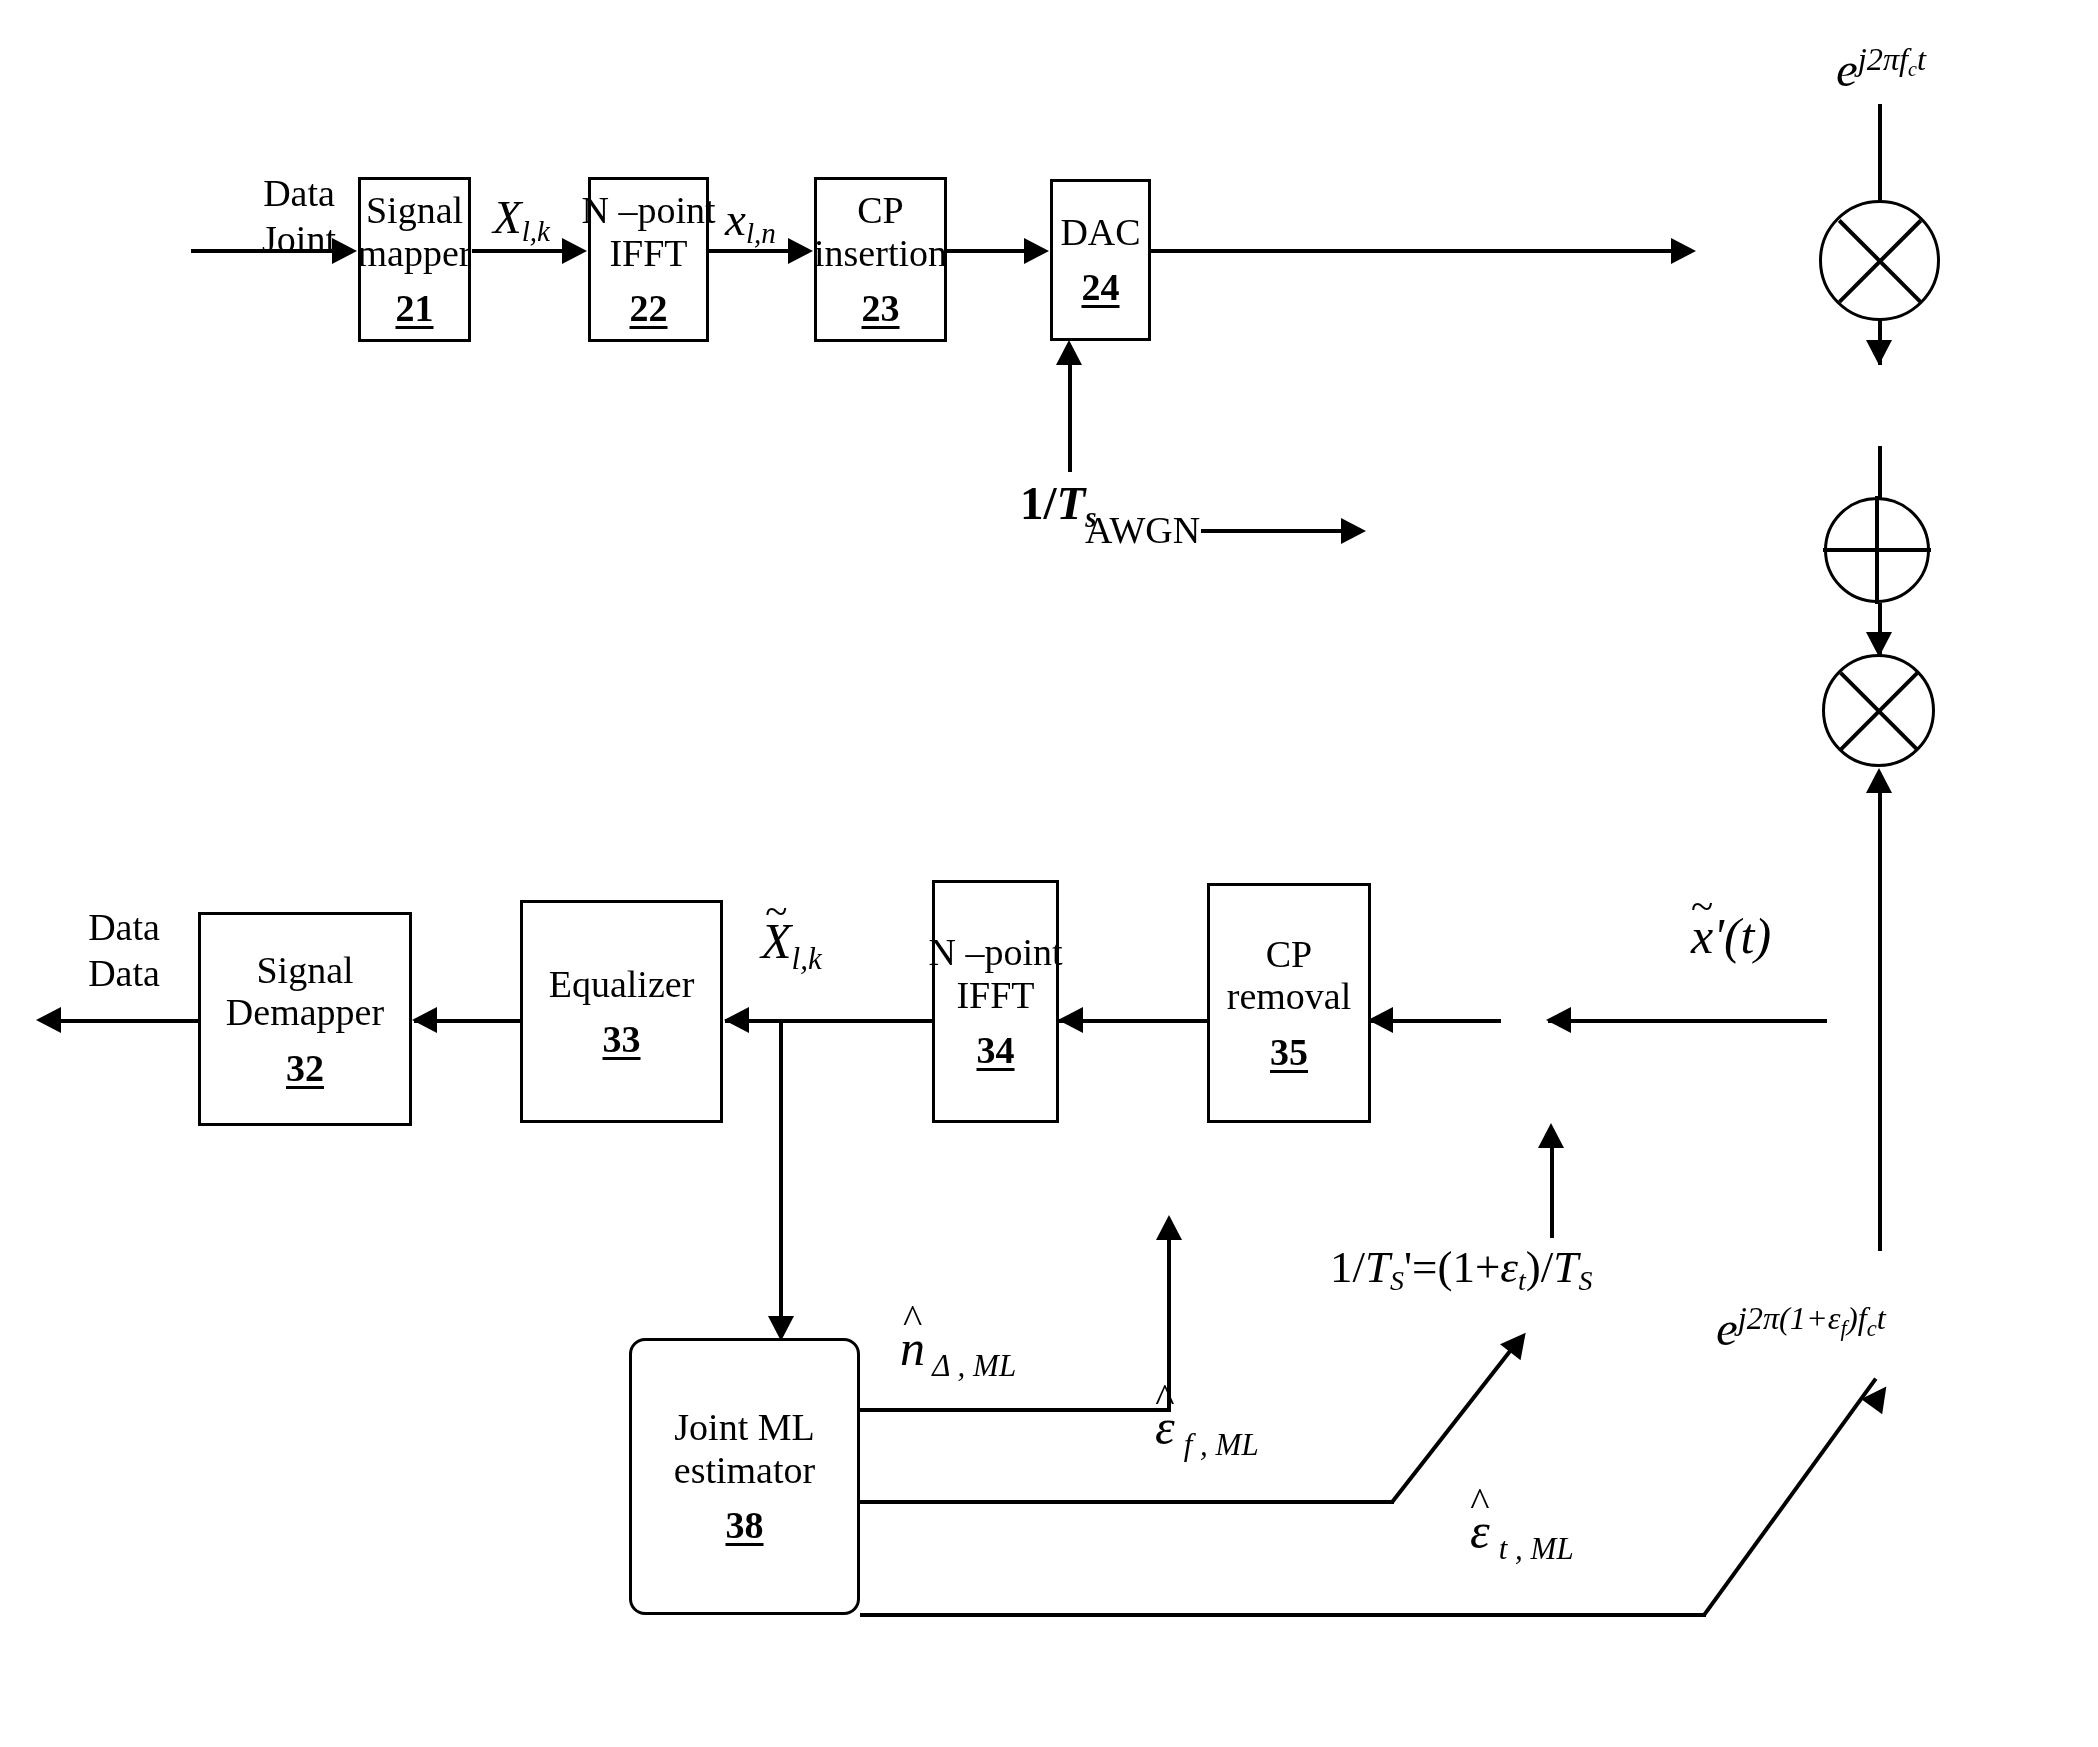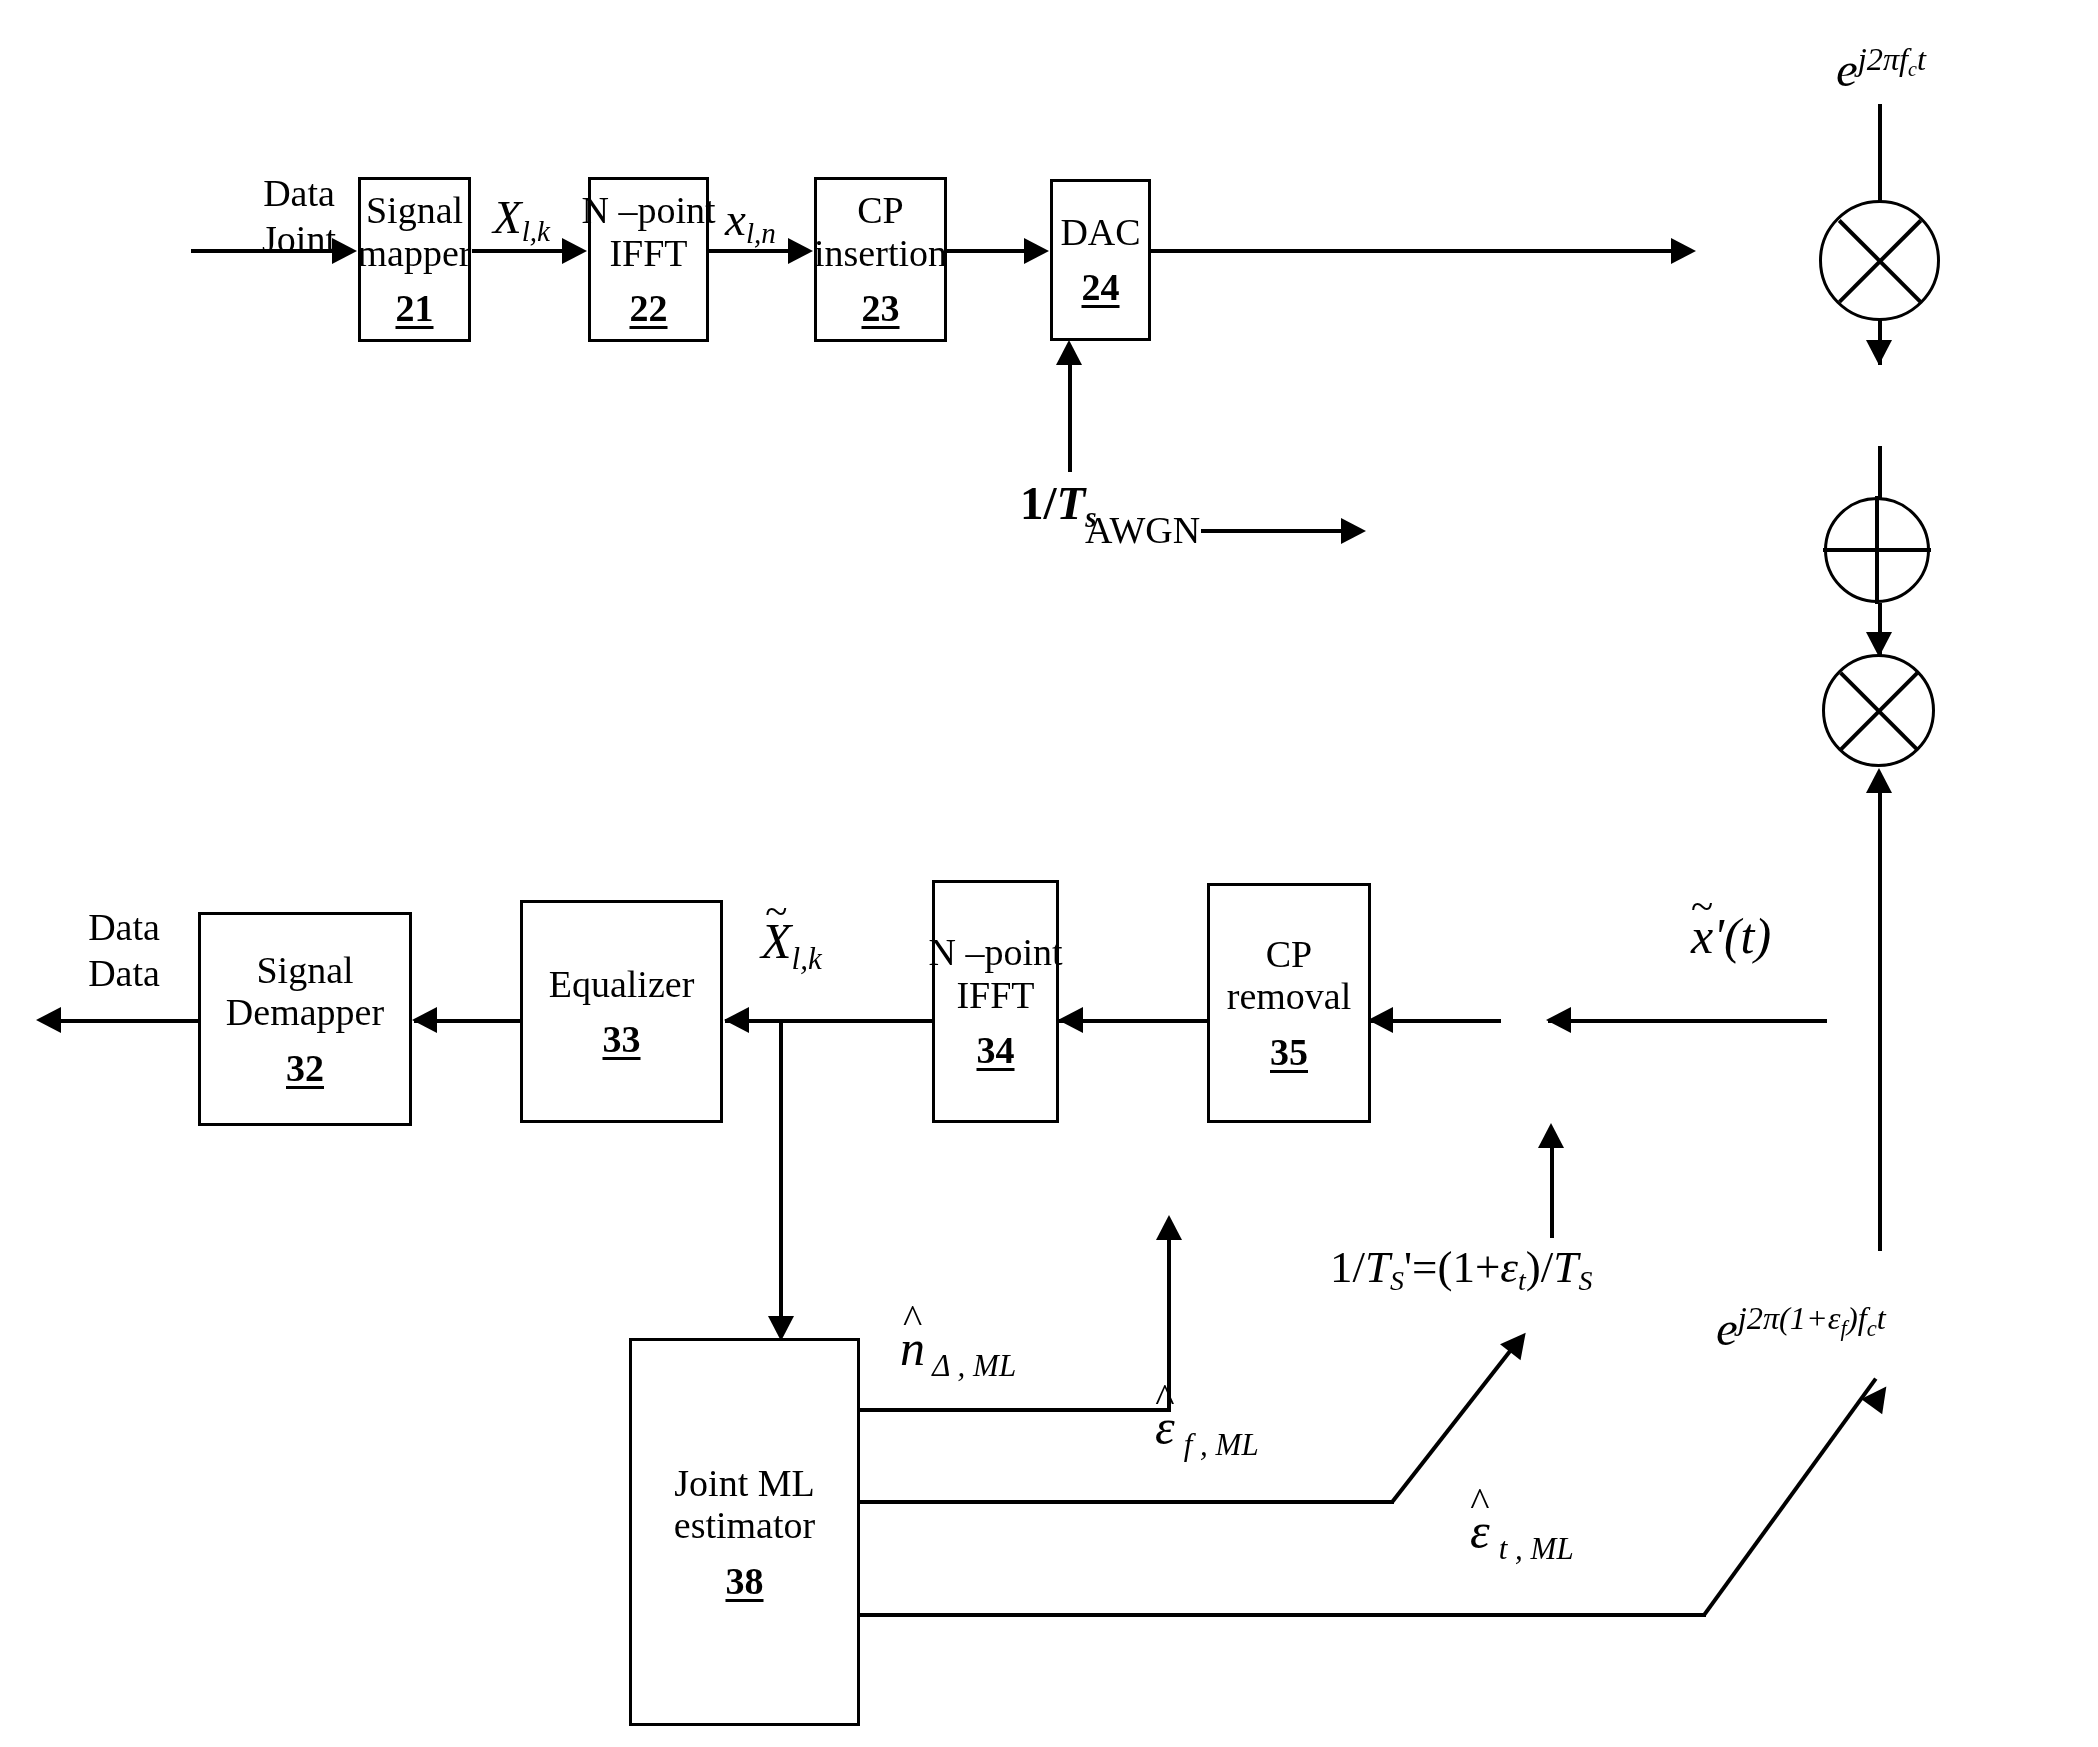--- a/index.html
+++ b/index.html
@@ -303,21 +303,21 @@
     <span class="num">32</span>
   </div>
 
   <div class="lbl two" style="left:52px; top:905px; width:144px;">
     <span>Data</span><br>
     <span>Data</span>
   </div>
   <div class="hline" style="left:61px; top:1019px; width:139px;"></div>
   <div class="arrow left" style="left:36px; top:1007px;"></div>
 
-  <div class="blk" style="left:629px; top:1338px; width:231px; height:388px;">
+  <div class="blk" style="left:629px; top:1338px; width:231px; height:277px;border-radius:16px;">
     <span class="ln">Joint ML</span>
     <span class="ln">estimator</span>
     <span class="num">38</span>
   </div>
 
   <div class="math" style="left:900px; top:1323px; font-size:50px;">
     <span class="acc hat"><span class="mk">^</span><span>n</span></span><sub style="vertical-align:-0.34em; padding-left:7.2px;">Δ , ML</sub>
   </div>
   <div class="hline" style="left:860px; top:1408px; width:311px;"></div>
   <div class="vline" style="left:1167px; top:1239px; height:171px;"></div>

